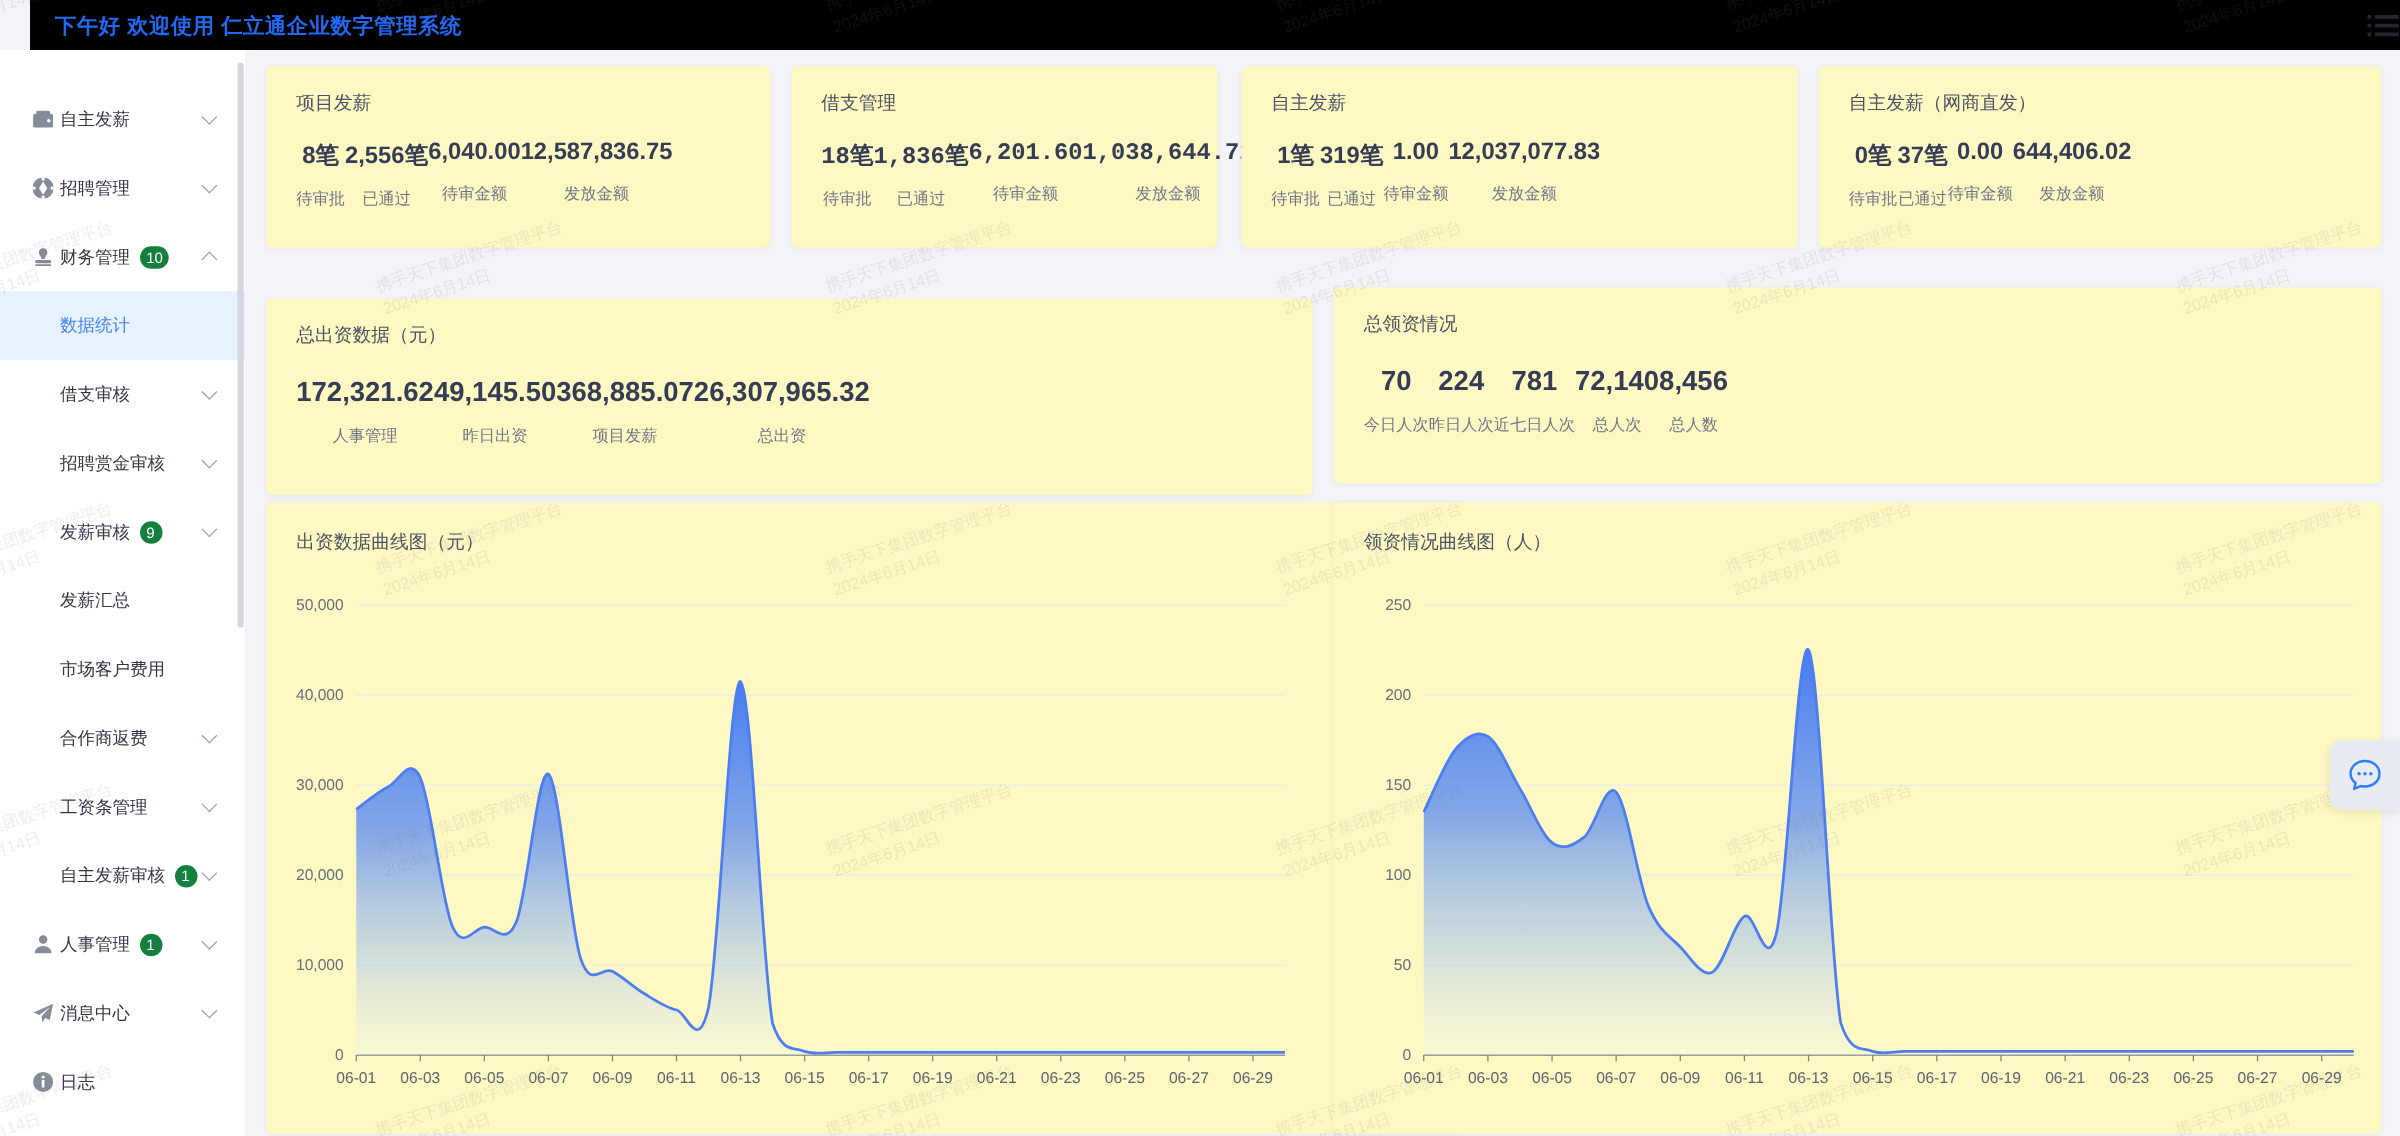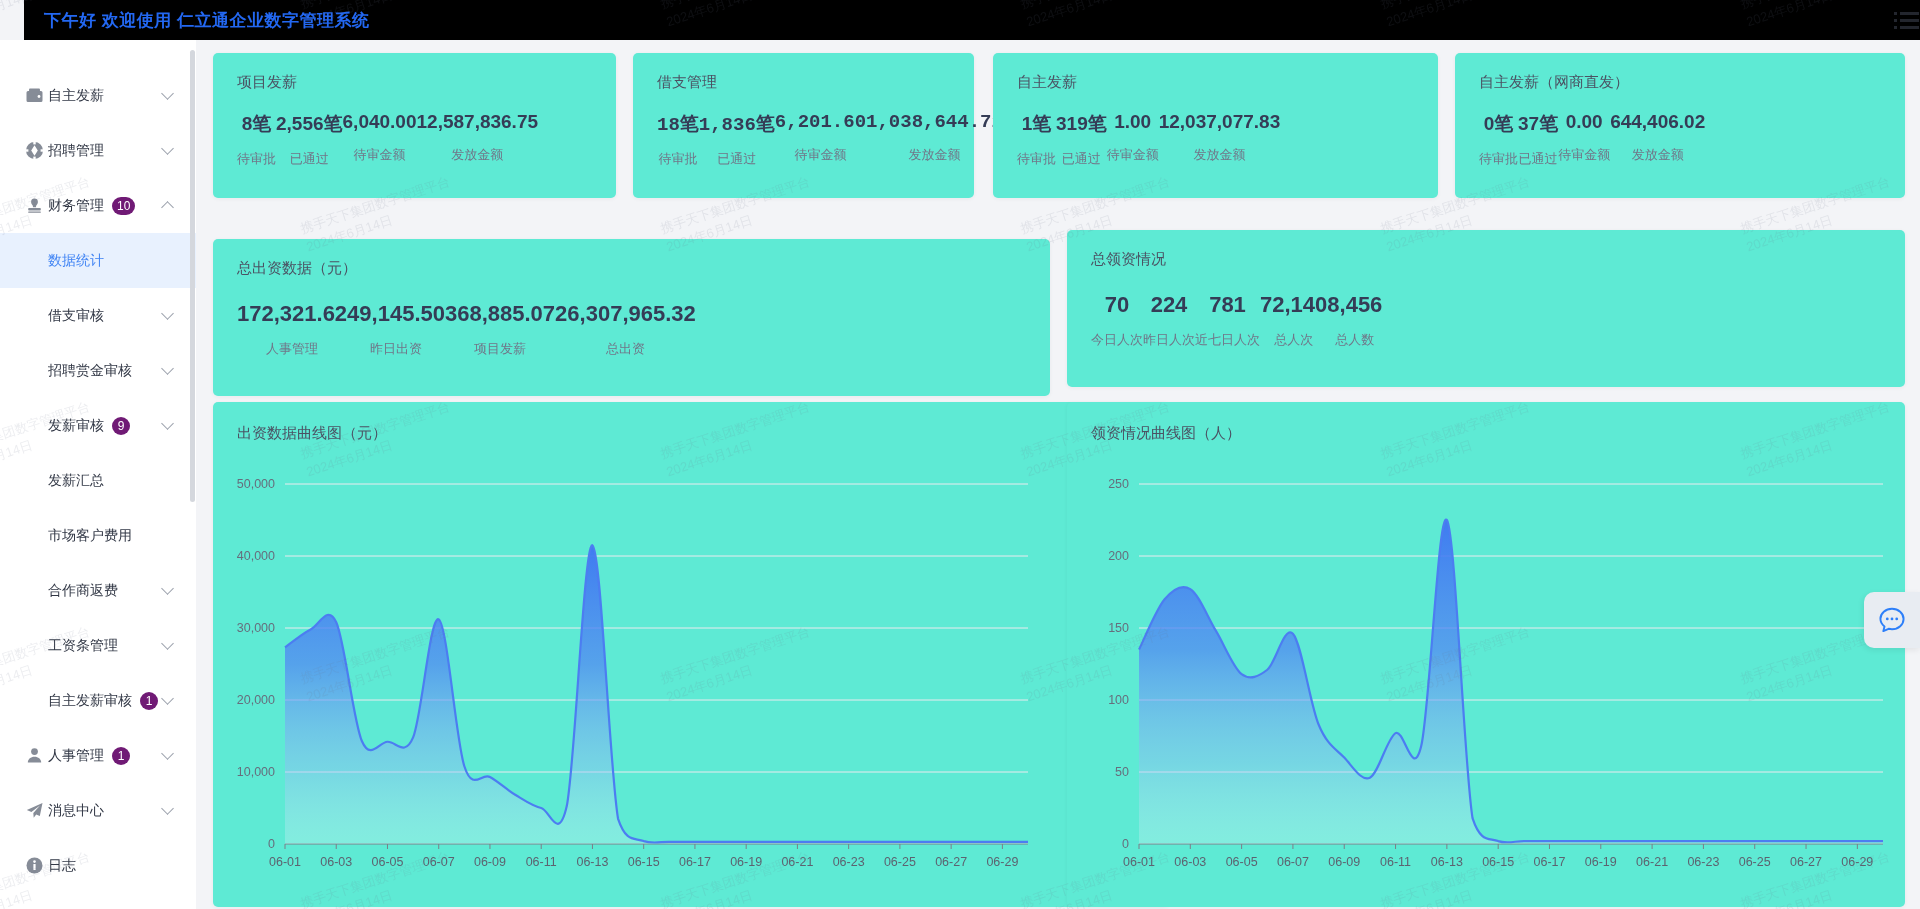--- a/index.html
+++ b/index.html
@@ -18,30 +18,30 @@
   
   .sidebar { position:absolute; left:0; top:40px; width:196px; height:869px; background:#ffffff; z-index:5; }
   .side-list { position:absolute; top:28px; left:0; width:100%; }
   .side-item { height:55px; display:flex; align-items:center; position:relative; cursor:pointer; font-size:14px; color:#313745; }
   .side-item .icon { position:absolute; left:26px; width:17px; height:17px; display:flex; align-items:center; justify-content:center; }
   .side-item .label { position:absolute; left:50px; white-space:nowrap; }
   .side-item.sub .label { left:48px; }
   .side-item.selected { background:#e8f1fe; }
   .side-item.selected .label { color:#4285f4; }
   .badge { display:inline-block; margin-left:8px; min-width:18px; height:18px; line-height:18px; padding:0 5px;
-           background:#701a75; color:#fff; font-size:12px; border-radius:9px; text-align:center; }
+           background:#15803d; color:#fff; font-size:12px; border-radius:9px; }
   .badge-wrap { position:absolute; left:48px; display:flex; align-items:center; }
   .chev { position:absolute; right:24px; width:9px; height:9px; border-right:1.6px solid #9aa0ab; border-bottom:1.6px solid #9aa0ab; }
   .chev.down { transform:rotate(45deg); margin-top:-4px; }
   .chev.up   { transform:rotate(-135deg); margin-top:4px; }
   .side-scrollbar { position:absolute; right:1px; top:10px; width:5px; height:452px; background:#d4d7dd; border-radius:3px; }
   svg.sicon { fill:#868c97; stroke:none; }
 
   
-  .card { position:absolute; background:#5eead4; border-radius:5px; box-shadow:0 1px 4px rgba(30,40,60,.05); }
+  .card { position:absolute; background:#fef9c3; border-radius:5px; box-shadow:0 1px 4px rgba(30,40,60,.05); }
   .card-title { position:absolute; left:24px; top:20px; font-size:15px; color:#4b5263; }
   .stats-row { position:absolute; left:24px; right:24px; display:flex; }
   .stat-col { text-align:center; }
   .stat-val { font-size:19px; font-weight:bold; color:#353c56; white-space:nowrap; }
   .big .stat-val { font-size:22px; }
   .stat-lab { margin-top:13px; font-size:13px; color:#707688; white-space:nowrap; }
   .row1 .stats-row { top:58px; }
   .row2 .stats-row { top:62px; }
 
   

